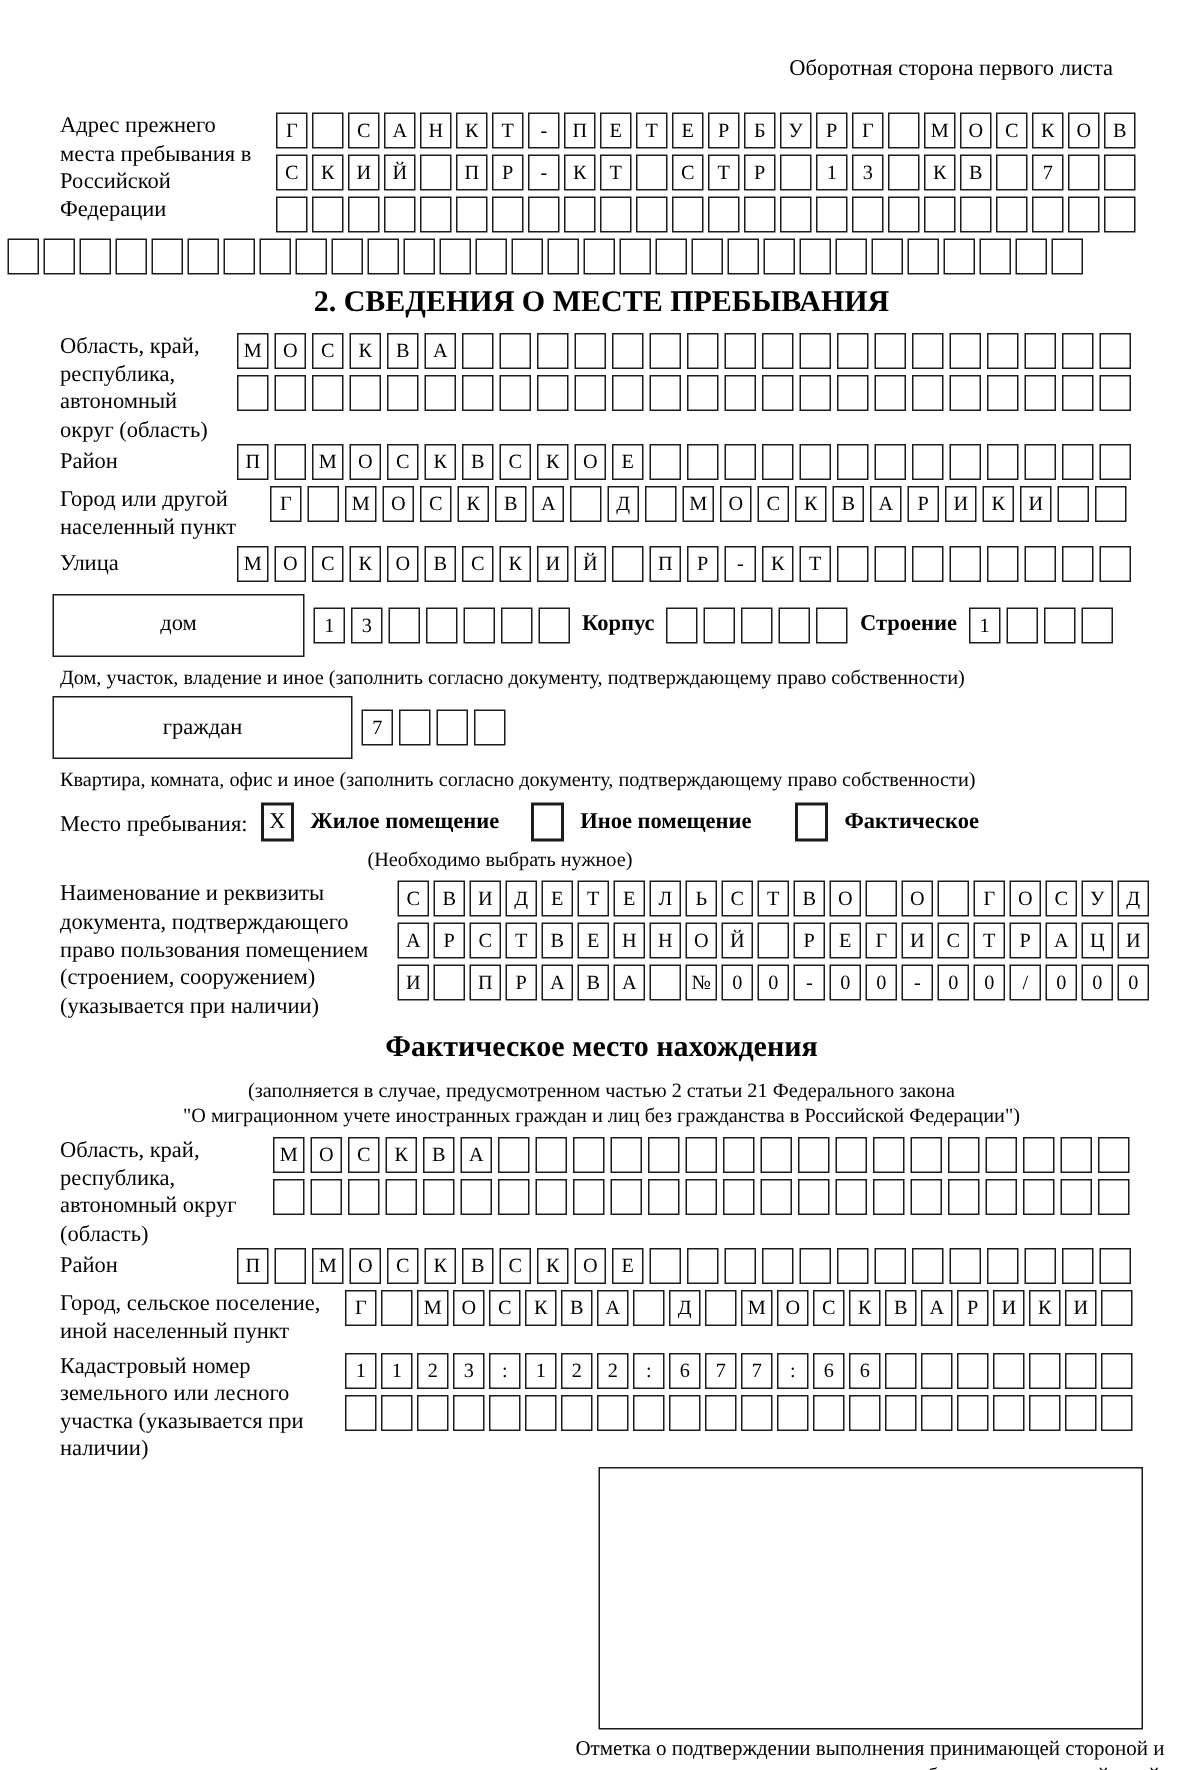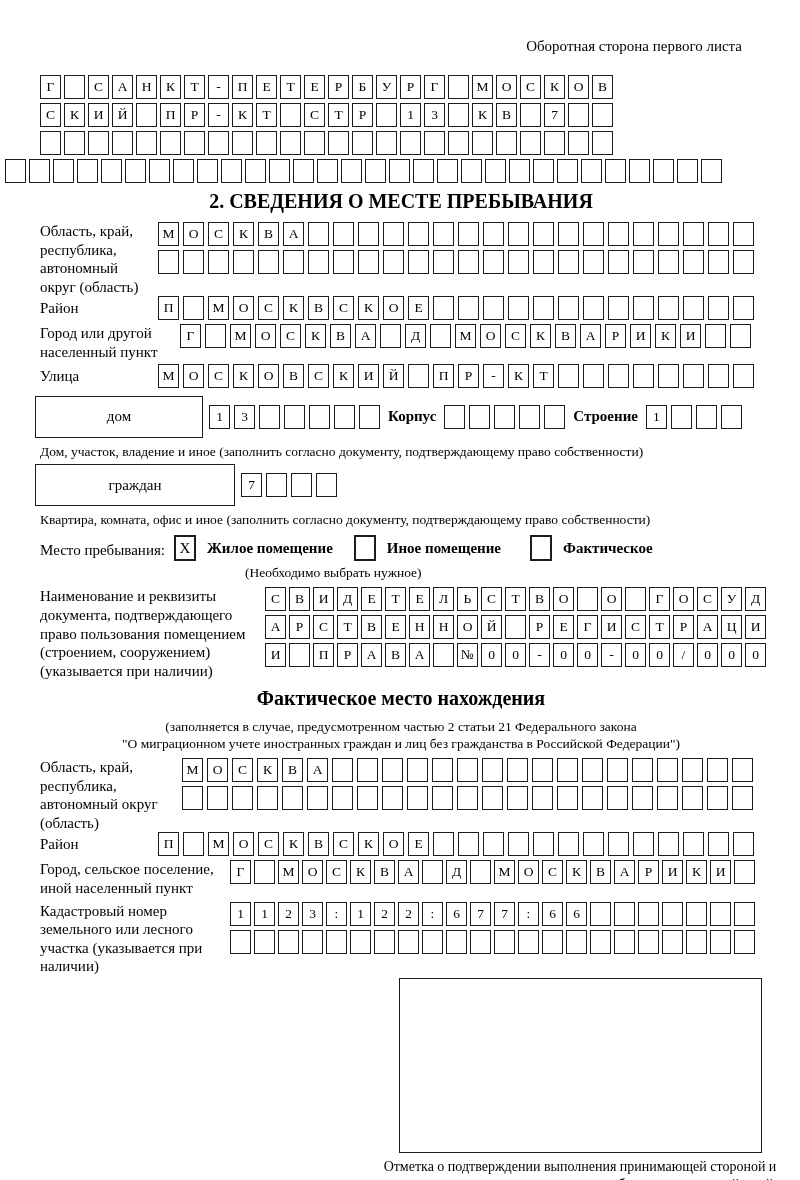--- a/index.html
+++ b/index.html
@@ -36,20 +36,21 @@
   .stamp-caption{font-size:14px;line-height:1.32;text-align:center;margin-top:5px;}
 </style>
 </head>
 <body>
 
 <div class="page">
 
   <div class="corner">Оборотная сторона первого листа</div>
 
   <div class="frow">
+    <div class="label w144">Адрес прежнего места пребывания в Российской Федерации</div>
     <div>
       <div class="cells g3">
           <span class="cell">Г</span>
           <span class="cell"></span>
           <span class="cell">С</span>
           <span class="cell">А</span>
           <span class="cell">Н</span>
           <span class="cell">К</span>
           <span class="cell">Т</span>
           <span class="cell">-</span>

